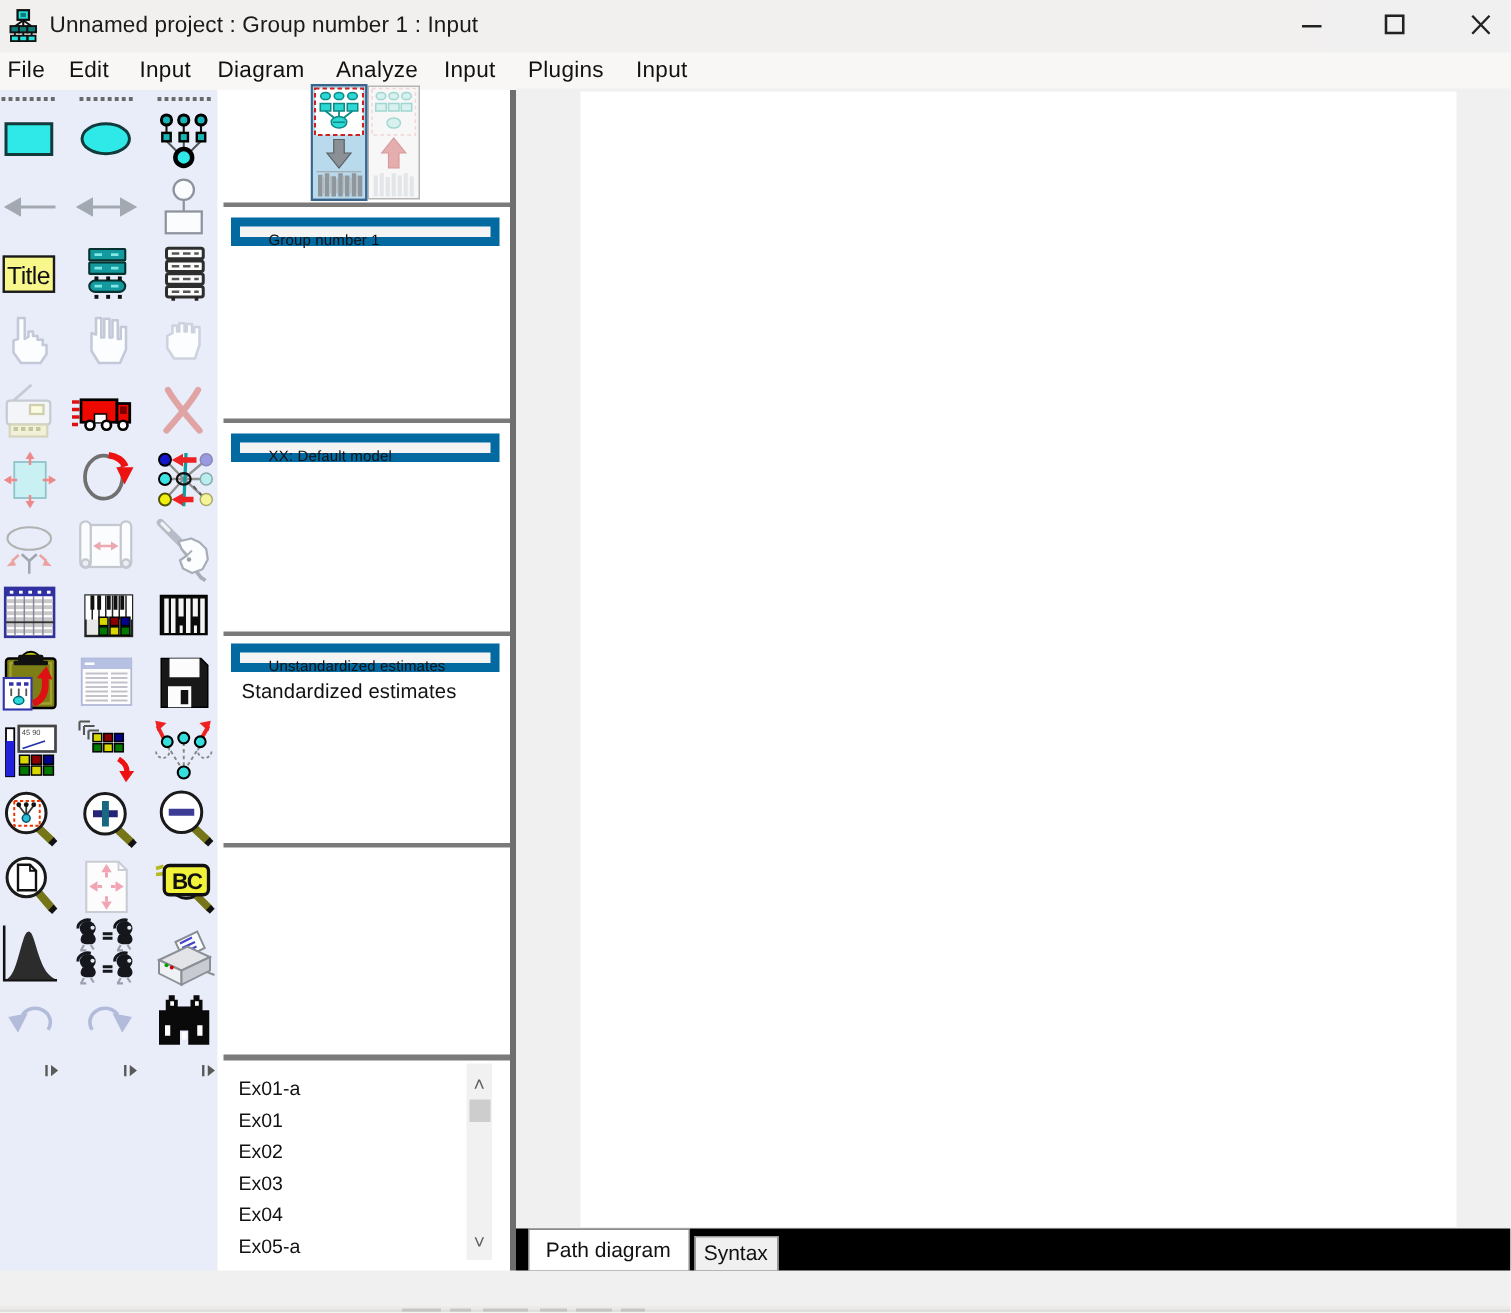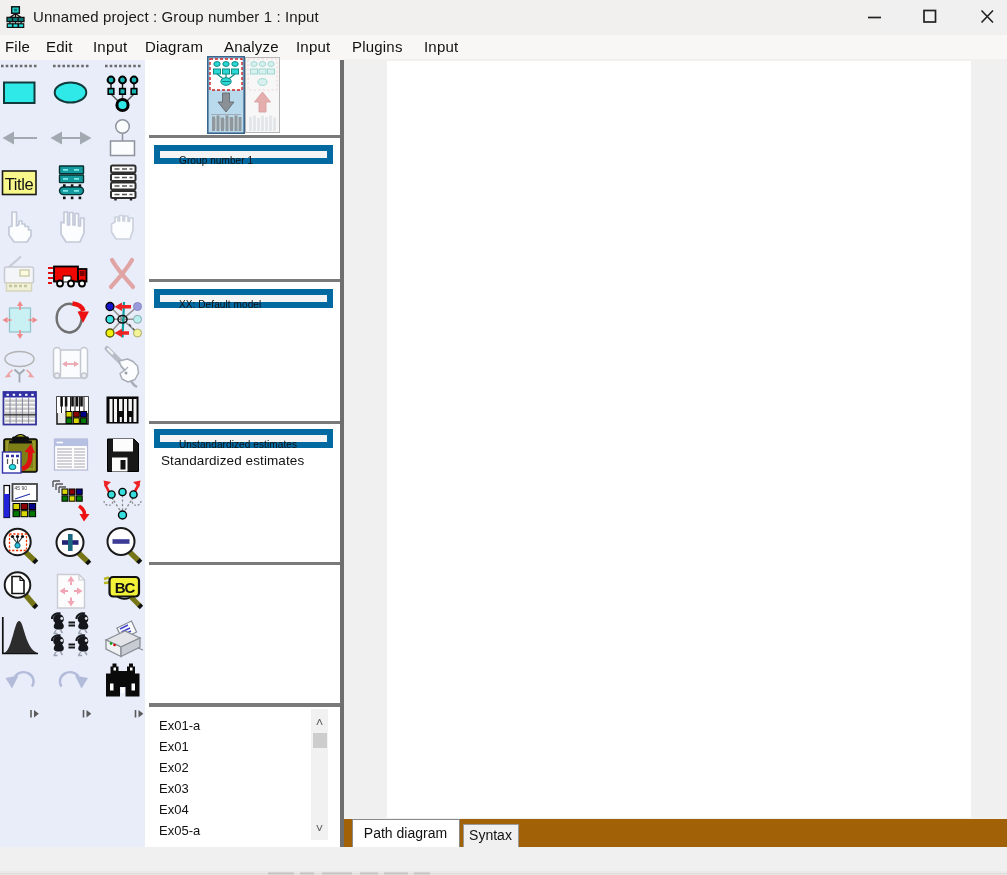--- a/index.html
+++ b/index.html
@@ -6,21 +6,21 @@
 #titletext{position:absolute;left:33px;top:8px;font-size:15px;letter-spacing:0.1px;color:#1a1a1a}
 #menubar{position:absolute;left:0;top:35px;width:1007px;height:25px;background:#f8f7f6}
 .mi{position:absolute;top:3px;font-size:15px;letter-spacing:0.2px;color:#111}
 #toolbar{position:absolute;left:0;top:60px;width:145px;height:787px;background:#e8edf9}
 #midpanel{position:absolute;left:145px;top:60px;width:195px;height:787px;background:#ffffff}
 .divbar{position:absolute;left:4px;width:191px;height:3px;background:#7a7a7a}
 .itembox{position:absolute;left:9px;width:179px;height:19px;background:#f4f4f4;border:6px solid #0369a1;font-size:10px;letter-spacing:0.1px;color:#111;line-height:19px;padding-left:19px;box-sizing:border-box}
 #vsep{position:absolute;left:340px;top:60px;width:3.5px;height:787px;background:#6e6e6e}
 #rightarea{position:absolute;left:343.5px;top:59px;width:663.5px;height:760px;background:#f0f0f0}
 #canvas{position:absolute;left:43.5px;top:2px;width:584px;height:757px;background:#ffffff}
-#tabsrow{position:absolute;left:343.5px;top:819px;width:663.5px;height:28px;background:#a16207}
+#tabsrow{position:absolute;left:343.5px;top:819px;width:663.5px;height:28px;background:#000000}
 .tab{position:absolute;font-size:14px;color:#111;text-align:center;box-sizing:border-box}
 #tab1{left:8px;top:0px;width:108px;height:28px;background:#ffffff;border:1px solid #8a8a8a;border-bottom:none;line-height:26px}
 #tab2{left:119px;top:5px;width:56px;height:23px;background:#f0f0f0;border:1px solid #9a9a9a;border-bottom:none;line-height:21px}
 #statusbar{position:absolute;left:0;top:847px;width:1007px;height:24px;background:#f1efee}
 #statustext{position:absolute;left:1px;top:2px;font-size:16px;letter-spacing:0.1px;color:#111}
 #bottomstrip{position:absolute;left:0;top:871px;width:1007px;height:4px;background:#eceae8}
 .flist{position:absolute;left:14px;font-size:13px;color:#111}
 #scrollbar{position:absolute;left:166px;top:649px;width:17px;height:131px;background:#f1f1f1}
 #sthumb{position:absolute;left:167.5px;top:673px;width:14px;height:15px;background:#cdcdcd}
 .sarr{position:absolute;left:166px;width:17px;height:15px;color:#606060;font-size:13px;text-align:center;line-height:15px}

